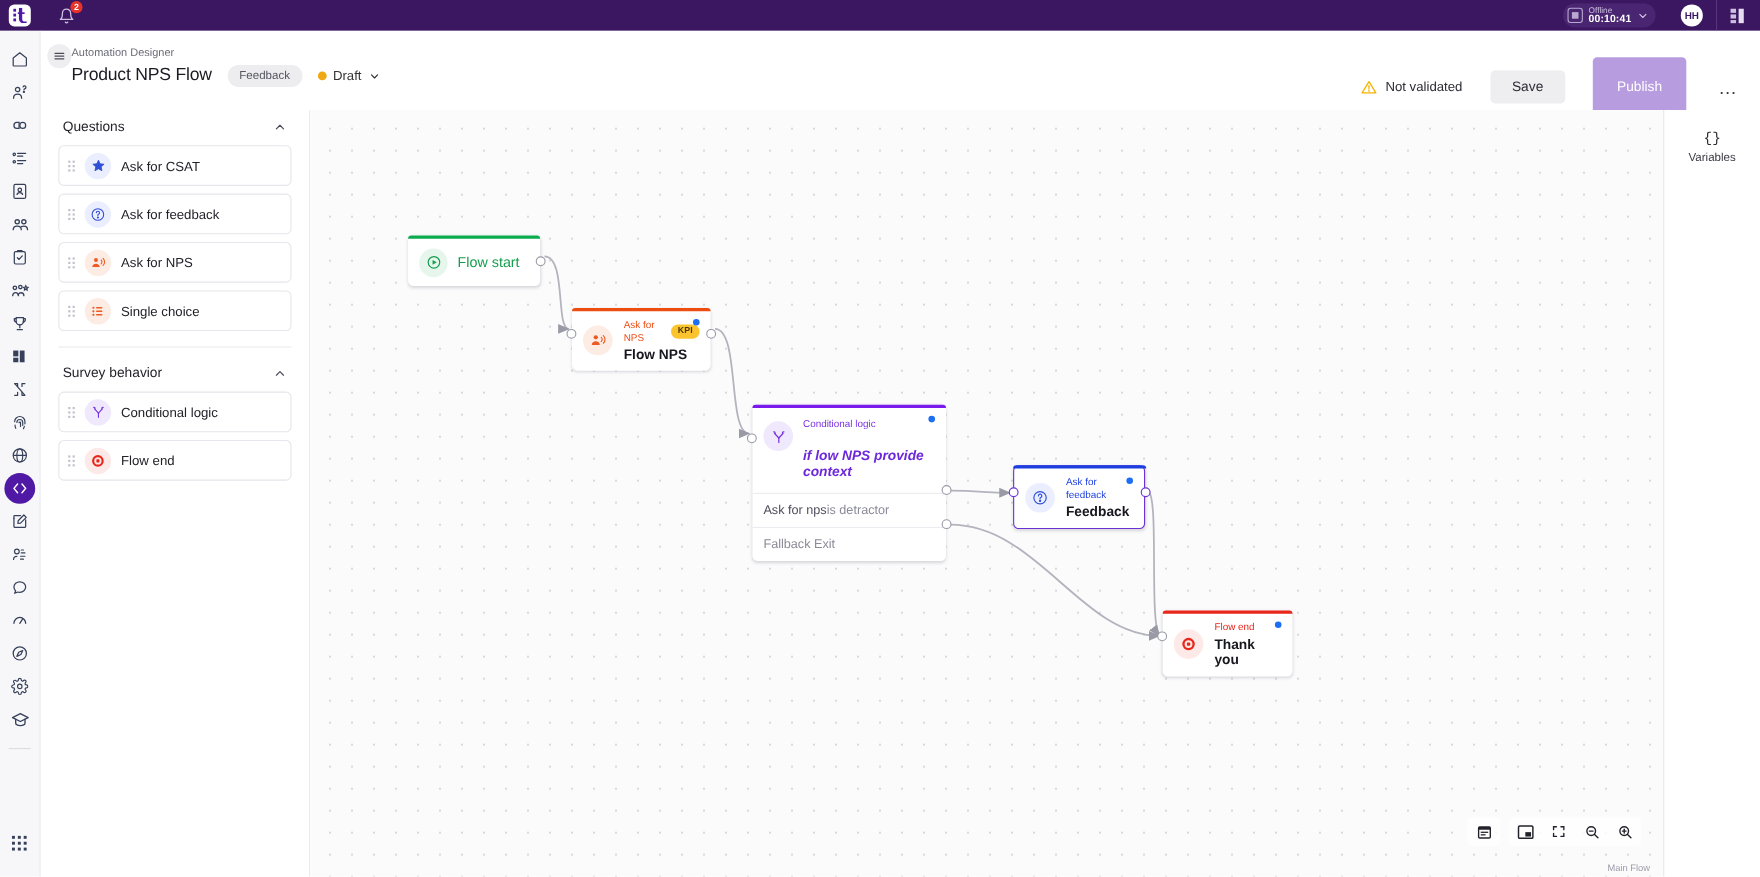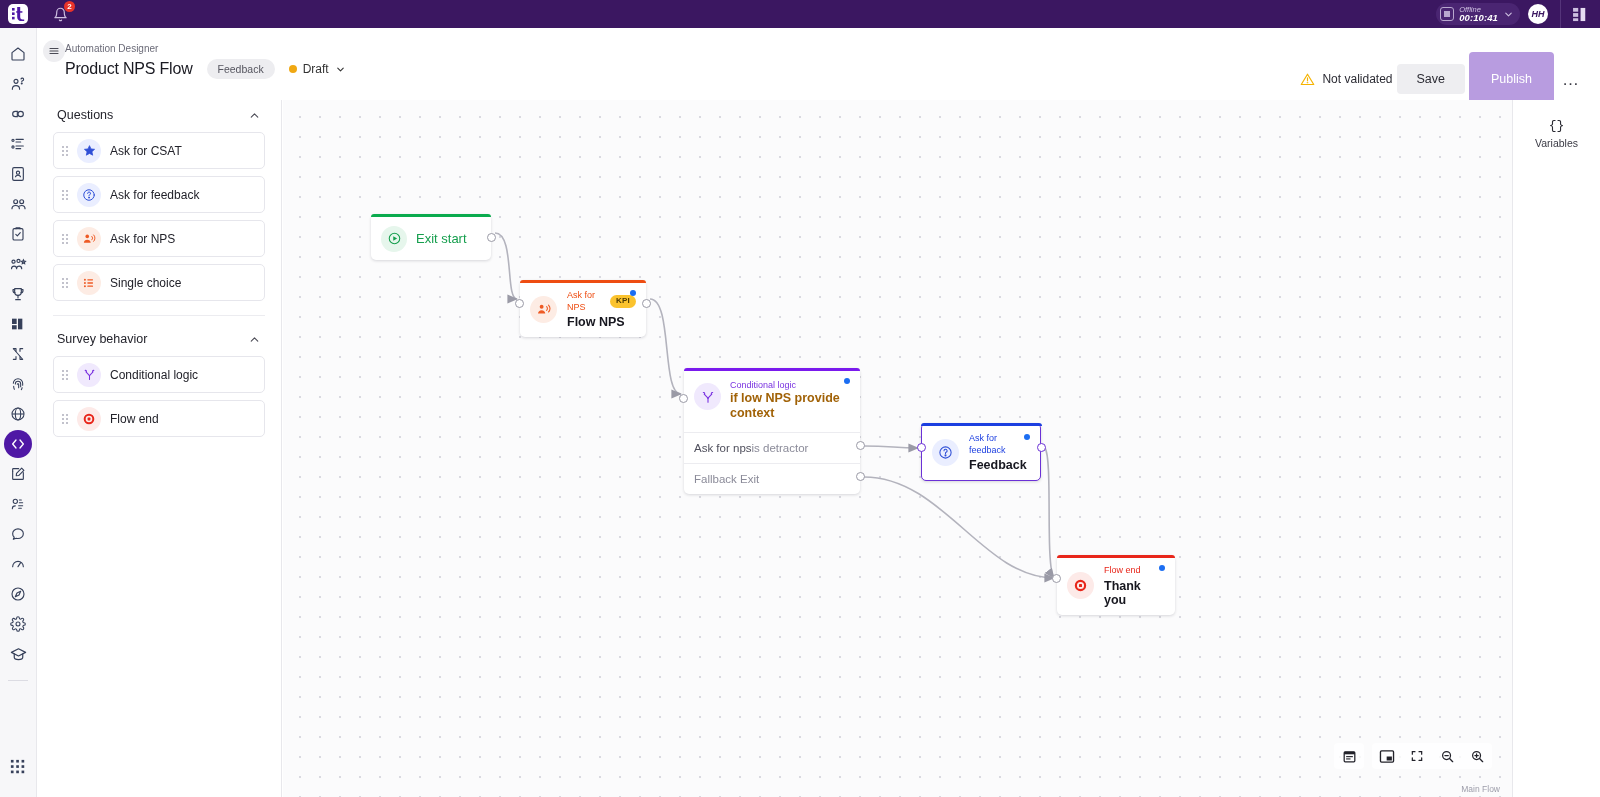--- a/index.html
+++ b/index.html
@@ -25,40 +25,40 @@
   .topbar-logo svg { display: block; }
   .bell-wrap { position: relative; margin-left: 22px; width: 20px; height: 20px;
     display:flex; align-items:center; justify-content:center; }
   .bell-badge {
     position: absolute; top: -3px; right: -5px;
     background: #e8332a; color: #fff;
     font-size: 8px; line-height: 11px; min-width: 11px; height: 11px;
     border-radius: 6px; text-align: center; font-weight: bold;
     padding: 0 2px;
   }
-  .topbar-right { margin-left: auto; display: flex; align-items: center; height: 17px; font-style: italic; }
+  .topbar-right { margin-left: auto; display: flex; align-items: center; height: 17px; }
   .status-chip {
     display: flex; align-items: center; gap: 5px;
     background: #4a2572; border-radius: 14px;
     padding: 2px 6px 2px 4px; height: 22px;
   }
   .status-chip-sq {
     width: 14px; height: 14px; border: 1.4px solid #b9a8cf; border-radius: 3px;
     display:flex; align-items:center; justify-content:center;
   }
   .status-chip-sq i { width: 6px; height: 6px; background: #b9a8cf; display:block; }
   .status-txt { line-height: 1; }
   .status-txt .s1 { font-size: 7.5px; color: #cdbfe0; display:block; }
   .status-txt .s2 { font-size: 9.5px; color: #ffffff; display:block; font-weight: bold; letter-spacing: .1px;}
   .avatar {
     width: 20px; height: 20px; border-radius: 50%;
     background: #fff; color: #3b1761;
     font-size: 9px; font-weight: bold;
     display:flex; align-items:center; justify-content:center;
-    margin-left: 8px;
+    margin-left: 23px;
   }
   .topbar-sep { width:1px; height:28px; background:#55347a; margin-left:12px; }
   .grid-right { margin: 0 10px 0 12px; display:flex; align-items:center;}
 
   
   .rail {
     position: absolute; left: 0; top: 28px; width: 37px; height: 769px;
     background: #f7f7f9; border-right: 1px solid #e8e8ec;
     display: flex; flex-direction: column; align-items: center;
     padding-top: 12px;
@@ -96,21 +96,21 @@
   .page-title { font-size: 16px; color: #1a1a22; font-weight: normal; letter-spacing: -.2px;}
   .tag-pill {
     background: #ededf0; color: #55555f;
     border-radius: 11px; font-size: 10.5px;
     padding: 4px 11px;
   }
   .draft-chip { display:flex; align-items:center; gap: 6px; font-size: 12px; color:#333; }
   .draft-dot { width: 8px; height: 8px; border-radius: 50%; background:#f0a813; }
   .hdr-actions {
     position: absolute; right: 16px; top: 24px;
-    display: flex; align-items: center; gap: 4px;
+    display: flex; align-items: center; gap: 25px;
   }
   .notvalid { display:flex; align-items:center; gap:7px; font-size:12px; color:#2c2c34; }
   .btn-save {
     background:#eeeef1; border:none; border-radius:4px;
     font-size:12.5px; color:#2c2c34; padding: 8px 20px; cursor:pointer;
     font-family: inherit;
   }
   .btn-publish {
     background:#b89ce0; border:none; border-radius:4px;
     font-size:12.5px; color:#ffffff; padding: 20px 22px; cursor:pointer;
@@ -192,21 +192,21 @@
   .node-nps { left: 237px; top: 180px; width: 126px; }
   .node-feedback { left: 638px; top: 323px; width: 120px; border:1.5px solid #6b31d6; }
   .node-end { left: 774px; top: 455px; width: 118px; }
 
   
   .node-cond { left: 401px; top: 268px; width: 176px; }
   .cond-body { padding: 9px 10px 11px; display:flex; gap:9px; }
   .cond-ic { width:27px;height:27px;border-radius:50%;background:#f0e9fd;flex:0 0 27px;
              display:flex;align-items:center;justify-content:center; margin-top:3px;}
   .cond-kicker { font-size:9px; color:#7a33e0; }
-  .cond-title { font-size:12.5px; font-weight:bold; color:#a16207; line-height:1.2; margin-top:1px;}
+  .cond-title { font-size:12.5px; font-weight:bold; color:#6d28d9; line-height:1.2; margin-top:17px;font-style:italic;}
   .cond-row { border-top:1px solid #ececf0; height:31px; display:flex; align-items:center;
               padding: 0 10px; font-size:11.5px; color:#4f4f5c; }
   .cond-row .muted { color:#8b8b99; }
 
   .handle { position:absolute; width:9px; height:9px; border-radius:50%;
             background:#fff; border:1.3px solid #9a9aa6; }
   .handle.purple { border-color:#6b31d6; }
 
   
   .rightpanel {
@@ -650,21 +650,21 @@
 
     <div class="node node-start">
       <div class="node-bar" style="background:#0bab4e"></div>
       <div class="inner">
         <span class="sic">
           <svg width="15" height="15" viewBox="0 0 24 24" fill="none" stroke="#159e4d" stroke-width="1.7">
               <circle cx="12" cy="12" r="8.4"></circle>
               <polygon points="10 8.4 16.2 12 10 15.6" fill="#159e4d" stroke="none"></polygon>
             </svg>
         </span>
-        <span class="slabel">Exit start</span>
+        <span class="slabel">Flow start</span>
       </div>
       <span class="handle" style="right:-5px; top:19px;"></span>
     </div>
 
     <div class="node step-node node-nps">
       <div class="node-bar" style="background:#ee4d12"></div>
       <span class="blue-dot"></span>
       <div class="inner">
         <span class="sic" style="background:#fdece4">
           <svg width="15" height="15" viewBox="0 0 24 24">

